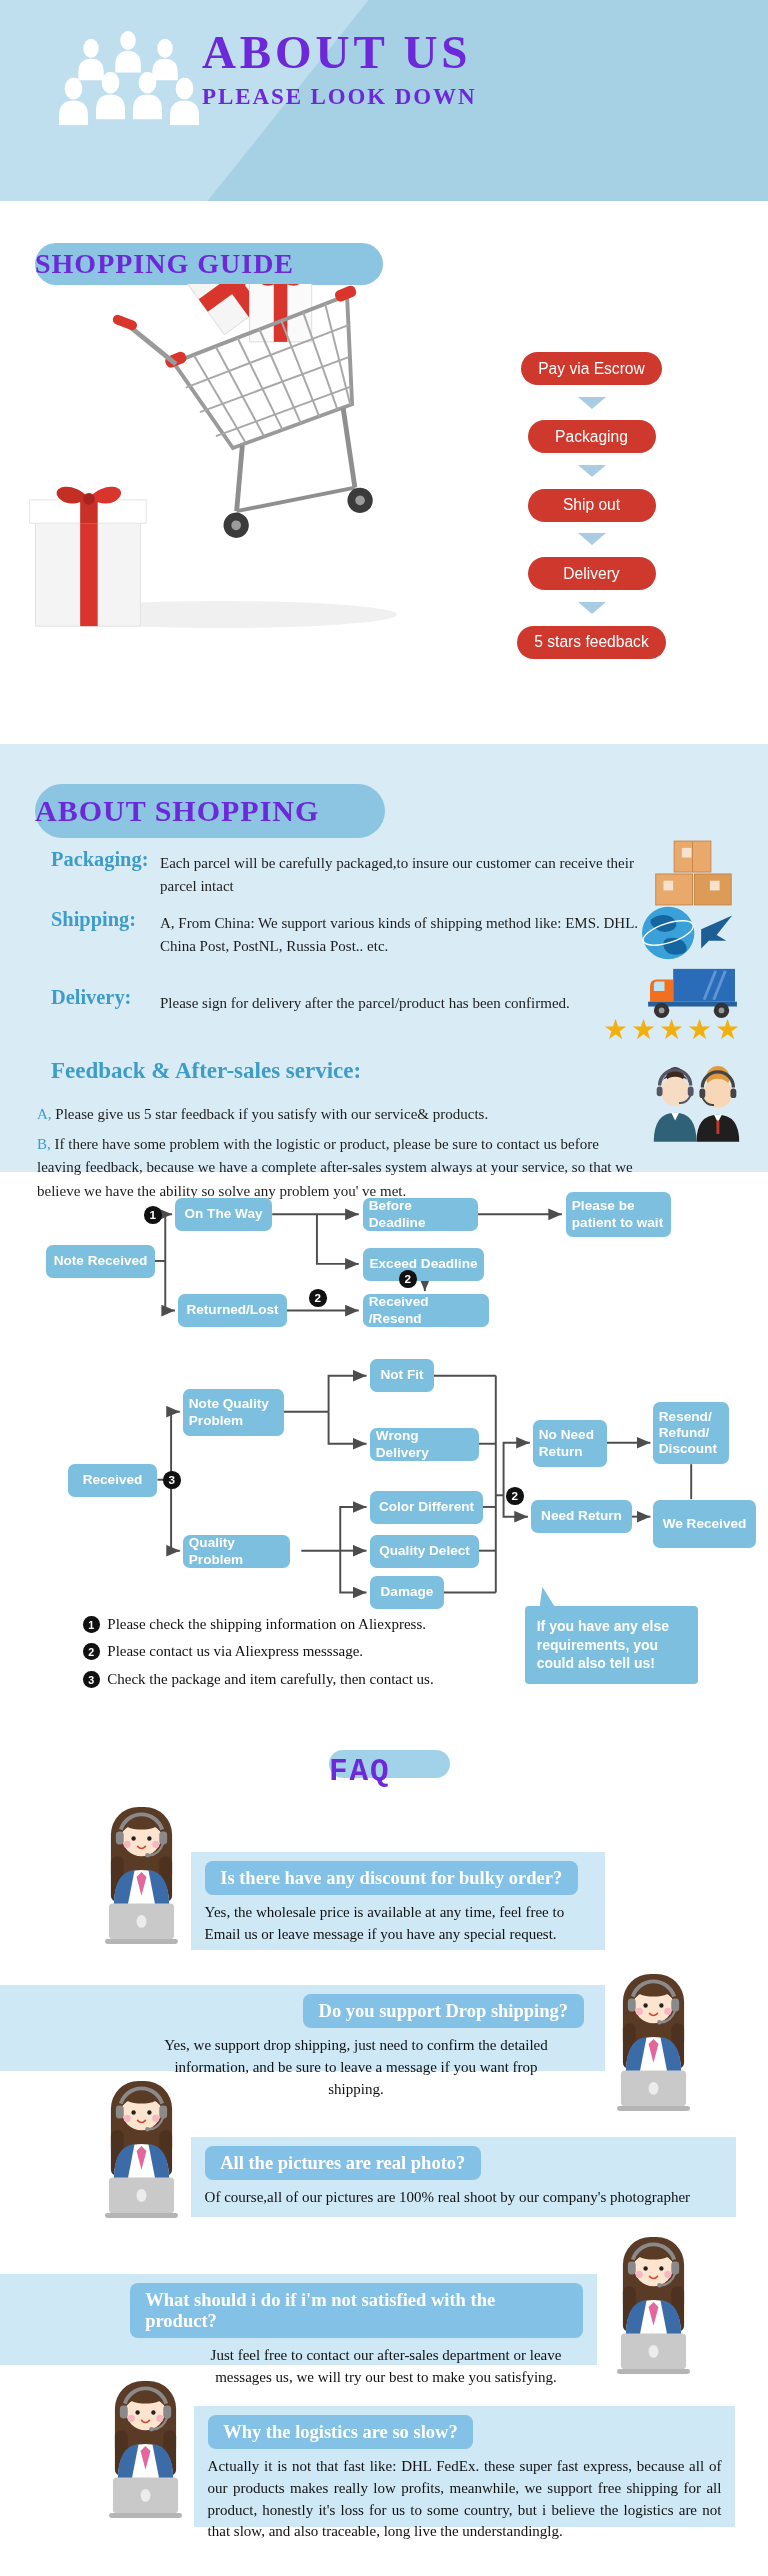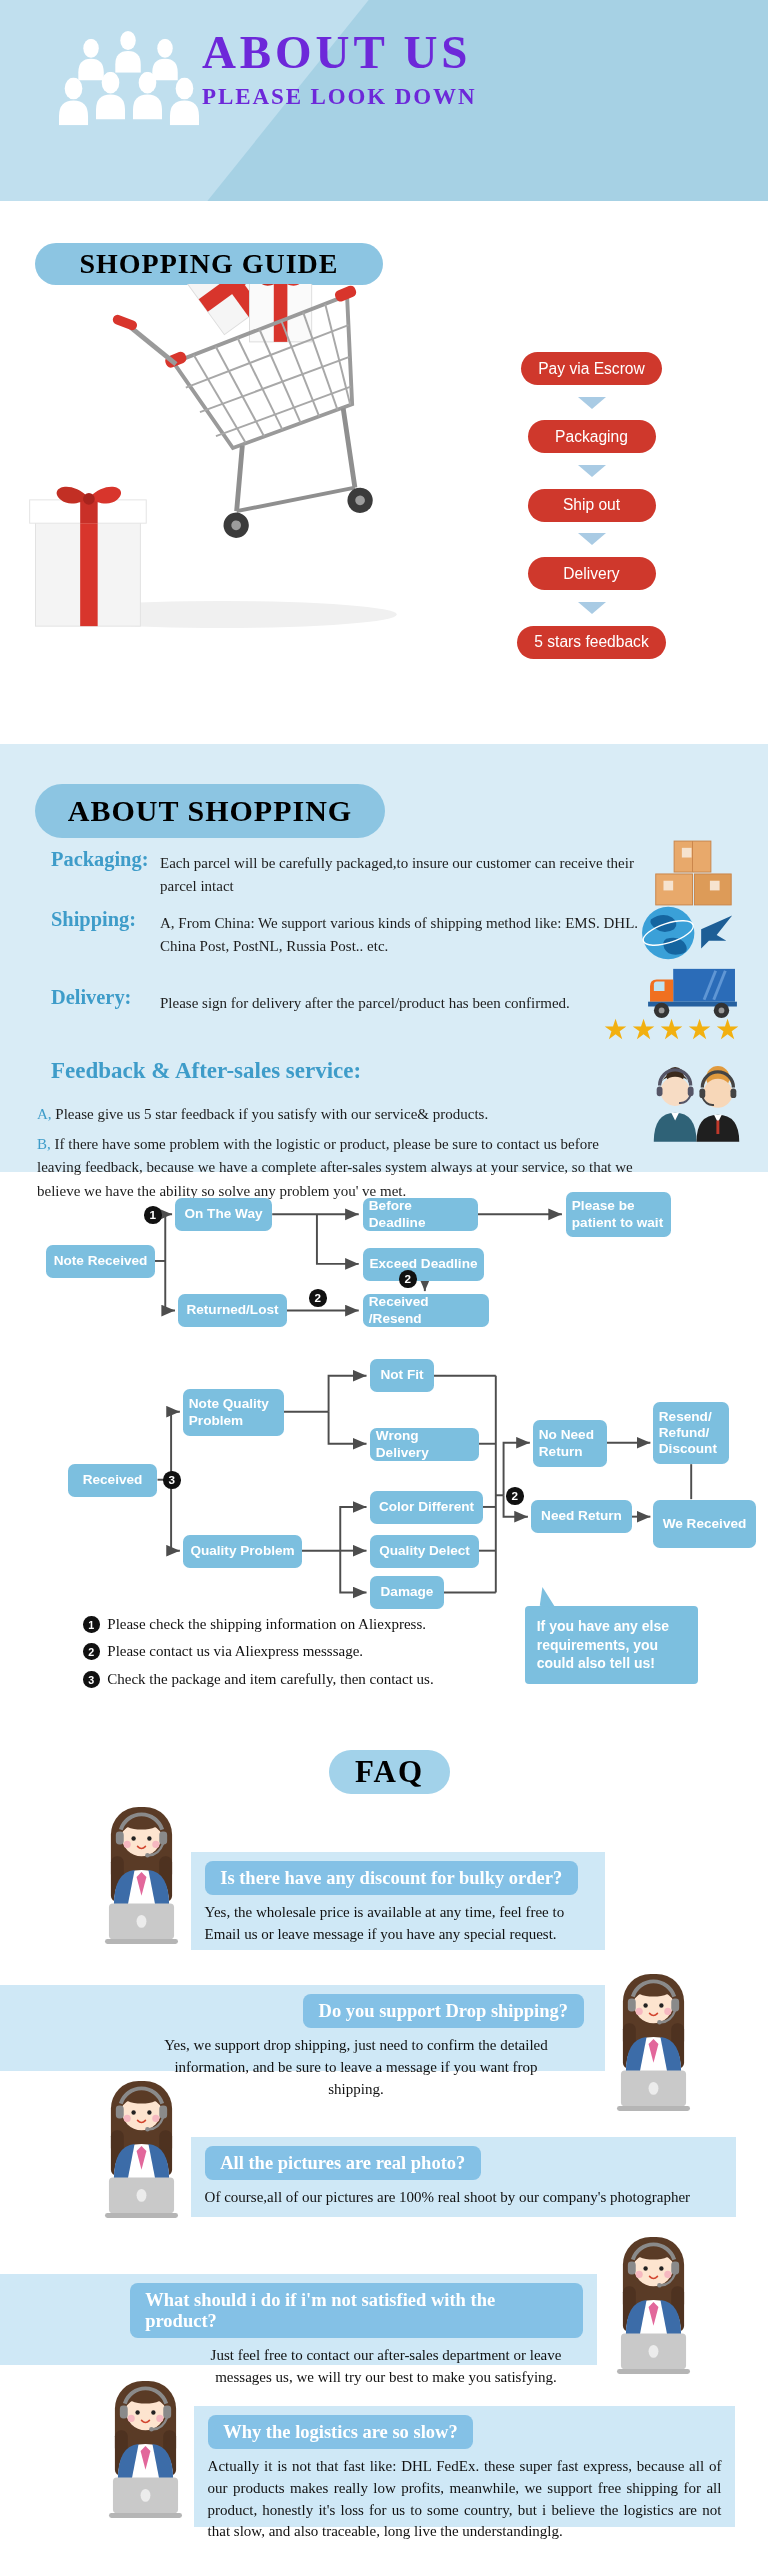--- a/index.html
+++ b/index.html
@@ -7,25 +7,25 @@
         font-family:"Liberation Serif",serif;}
   
   .hero{position:absolute;left:0;top:0;width:768px;height:201px;background:#a6d1e4;overflow:hidden;}
   .hero::before{content:"";position:absolute;left:0;top:0;width:100%;height:100%;
         background:#c0dfee;clip-path:polygon(0 0,48% 0,27% 100%,0 100%);}
   .hero-people{position:absolute;left:56px;top:21.4px;}
   .hero-text{position:absolute;left:202px;top:27px;color:#6d28d9;}
   .hero-title{font-size:47px;font-weight:bold;letter-spacing:3.9px;line-height:1.1;}
   .hero-sub{font-size:23px;font-weight:bold;letter-spacing:1.9px;margin-top:5.8px;}
   
-  .pill{position:absolute;background:#8cc5e2;color:#000000;font-weight:bold;text-align:center;
+  .pill{position:absolute;background:#8cc5e2;color:#6d28d9;font-weight:bold;
         border-radius:31px;font-family:"Liberation Serif",serif;}
   .pill-sg{left:35px;top:243px;width:348px;height:42px;line-height:42px;font-size:28px;letter-spacing:1px;}
   .pill-as{left:35px;top:784px;width:350px;height:54px;line-height:54px;font-size:30px;letter-spacing:1px;}
-  .pill-faq{left:329px;top:1750px;width:121px;height:44px;line-height:44px;font-size:31px;background:#a2d2ea;letter-spacing:1.9px;}
+  .pill-faq{left:329px;top:1750px;width:121px;height:28px;line-height:44px;font-size:31px;background:#a2d2ea;letter-spacing:1.9px;font-family:Liberation Mono, monospace;}
   
   .steps{position:absolute;left:506px;top:352px;width:171px;display:flex;flex-direction:column;align-items:center;}
   .step-btn{background:#cf382c;color:#fff;font-family:"Liberation Sans",sans-serif;font-size:15.6px;
         border:none;border-radius:16.5px;height:33px;padding:0 17.5px;min-width:93px;display:flex;
         align-items:center;justify-content:center;white-space:nowrap;}
   .step-tri{width:0;height:0;border-left:14.6px solid transparent;border-right:14.6px solid transparent;
         border-top:12.6px solid #a9cbe4;margin:11.7px 0;}
   
   .cart-art{position:absolute;left:17.5px;top:284px;}
   
@@ -304,21 +304,21 @@
   <div class="fbox" style="left:566px;top:1192px;width:105px;height:45px">Please be patient to wait</div>
   <div class="fbox" style="left:363px;top:1248px;width:121px;height:33px">Exceed Deadline</div>
   <div class="fbox" style="left:178px;top:1294px;width:109px;height:33px">Returned/Lost</div>
   <div class="fbox" style="left:363px;top:1294px;width:126px;height:33px">Received /Resend</div>
   <div class="badge" style="left:144px;top:1206px">1</div>
   <div class="badge" style="left:399px;top:1270px">2</div>
   <div class="badge" style="left:309px;top:1289px">2</div>
 
   <div class="fbox" style="left:68px;top:1464px;width:89px;height:33px">Received</div>
   <div class="fbox" style="left:183px;top:1389px;width:101px;height:47px">Note Quality Problem</div>
-  <div class="fbox" style="left:183px;top:1535px;width:119px;height:33px">Quality Problem</div>
+  <div class="fbox" style="left:183px;top:1535px;width:107px;height:33px">Quality Problem</div>
   <div class="fbox" style="left:370px;top:1359px;width:64px;height:33px">Not Fit</div>
   <div class="fbox" style="left:370px;top:1428px;width:109px;height:33px">Wrong Delivery</div>
   <div class="fbox" style="left:370px;top:1491px;width:113px;height:33px">Color Different</div>
   <div class="fbox" style="left:370px;top:1535px;width:109px;height:33px">Quality Delect</div>
   <div class="fbox" style="left:370px;top:1576px;width:74px;height:33px">Damage</div>
   <div class="fbox" style="left:533px;top:1420px;width:74px;height:47px">No Need Return</div>
   <div class="fbox" style="left:531px;top:1500px;width:101px;height:33px">Need Return</div>
   <div class="fbox" style="left:653px;top:1402px;width:76px;height:62px">Resend/ Refund/ Discount</div>
   <div class="fbox" style="left:653px;top:1500px;width:103px;height:48px">We Received</div>
   <div class="badge" style="left:163px;top:1471px">3</div>

